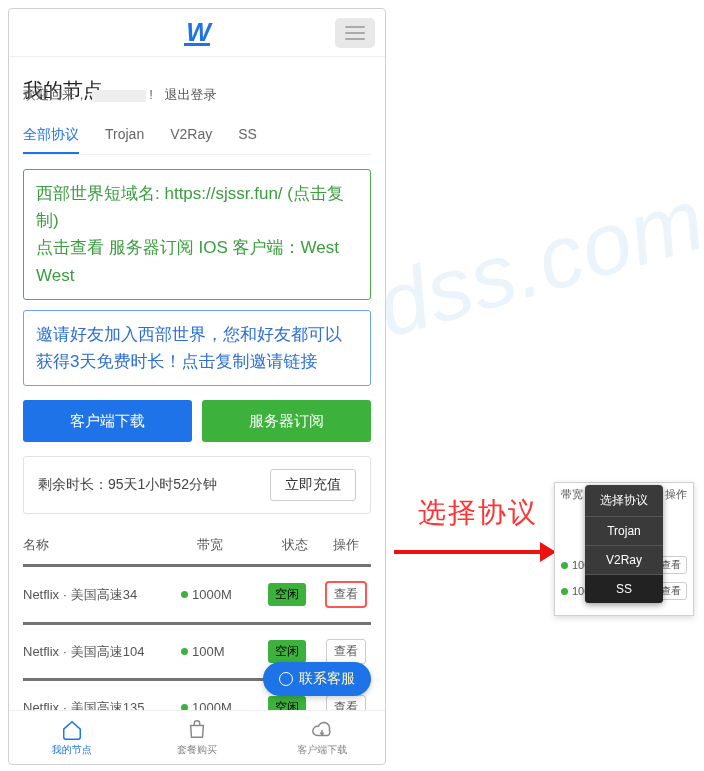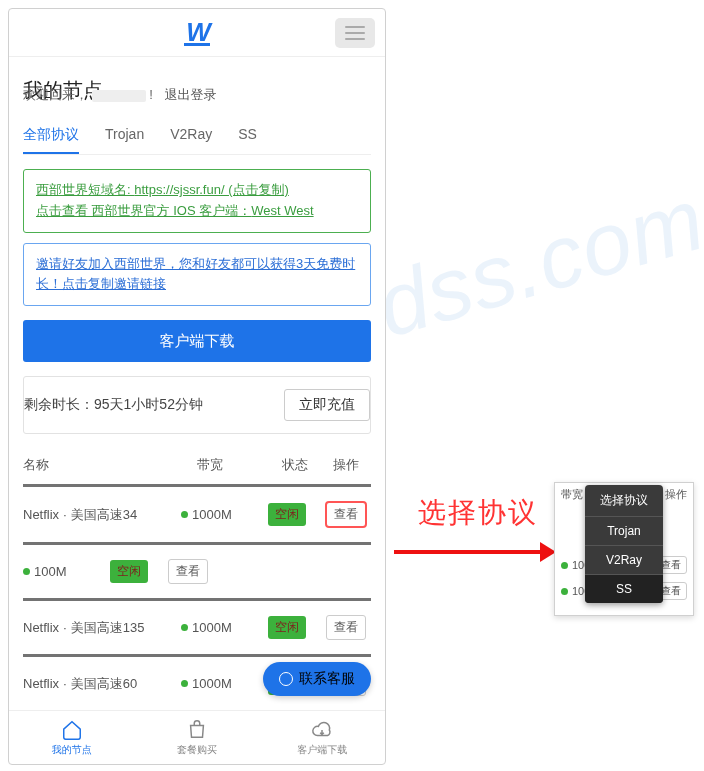--- a/index.html
+++ b/index.html
@@ -90,43 +90,42 @@
     font-size: 14px;
     padding-bottom: 0;
     text-align: right;
   }
   .tab { color: #666; padding: 8px 0; cursor: pointer; }
   .tab.active { color: #1e73e8; border-bottom: 2px solid #1e73e8; }
   .notice {
     margin-top: 14px;
     border-radius: 3px;
     padding: 10px 12px;
-    font-size: 13px;
+    font-size: 17px;
     line-height: 1.6;
-    text-decoration: underline;
   }
   .notice-green { border: 1px solid #4caf50; color: #3a9d3f; }
   .notice-blue { border: 1px solid #6aa6f0; color: #2d6fd6; margin-top: 10px; }
   .btn-row { display: flex; gap: 10px; margin-top: 14px; }
   .btn-big {
     flex: 1;
     height: 42px;
     color: #fff;
     font-size: 15px;
     border: none;
     border-radius: 3px;
     cursor: pointer;
   }
   .btn-blue { background: #1e73e8; }
   .btn-green { background: #3cb13c; }
   .balance-bar {
     margin-top: 14px;
     border: 1px solid #e2e2e2;
     border-radius: 3px;
-    padding: 12px 0;
+    padding: 12px 14px;
     display: flex;
     align-items: center;
     justify-content: space-between;
     font-size: 14px;
     color: #444;
   }
   .recharge-btn {
     border: 1px solid #ccc;
     background: #fff;
     padding: 6px 14px;
@@ -152,42 +151,42 @@
   .table-header { margin-top: 12px; padding: 10px 0; color: #555; font-size: 13px; }
   .table-row { padding: 14px 0; color: #555; gap: 8px; }
   .col-name { flex: 1.8; }
   .col-bw { width: 72px; display: flex; align-items: center; gap: 4px; }
   .col-status { width: 52px; text-align: center; }
   .col-op { width: 50px; text-align: center; }
   .dot { width: 7px; height: 7px; border-radius: 50%; background: #3cb13c; display: inline-block; }
   .badge-idle {
     display: inline-block;
     background: #3cb13c;
-    color: #7f1d1d;
+    color: #000000;
     font-size: 12px;
     padding: 3px 7px;
     border-radius: 3px;
   }
   .view-btn {
     display: inline-block;
     border: 1px solid #ccc;
     background: #fff;
     color: #555;
     font-size: 12px;
     padding: 3px 7px;
     border-radius: 3px;
     cursor: pointer;
   }
   .view-btn.highlight { border: 2px solid #f55; border-radius: 4px; padding: 3px 7px; }
   .float-contact {
     position: absolute;
     bottom: 68px;
     right: 14px;
     background: #1e73e8;
-    color: #000000;
+    color: #fef9c3;
     border-radius: 20px;
     padding: 8px 16px;
     font-size: 14px;
     display: flex;
     align-items: center;
     gap: 6px;
     box-shadow: 0 2px 6px rgba(0,0,0,0.2);
   }
   .float-contact .circ {
     width: 14px; height: 14px; border: 1.5px solid #fff; border-radius: 50%;
@@ -327,29 +326,30 @@
 
     <div class="tabs">
       <div class="tab active">全部协议</div>
       <div class="tab">Trojan</div>
       <div class="tab">V2Ray</div>
       <div class="tab">SS</div>
     </div>
 
     <div class="notice notice-green">
       <span>西部世界短域名: </span><span>https://sjssr.fun/ (点击复制)</span><br>
-      <span>点击查看 西部世界官方 IOS 客户端：</span><span>West West</span>
+      <span>点击查看 服务器订阅 IOS 客户端：</span><span>West West</span>
     </div>
 
     <div class="notice notice-blue">
       <span>邀请好友加入西部世界，您和好友都可以获得3天免费时长！</span><span>点击复制邀请链接</span>
     </div>
 
     <div class="btn-row">
       <button class="btn-big btn-blue">客户端下载</button>
+      <button class="btn-big btn-green">服务器订阅</button>
     </div>
 
     <div class="balance-bar">
       <div>
         <span>剩余时长：</span><span>95天1小时52分钟</span>
       </div>
       <button class="recharge-btn">立即充值</button>
     </div>
 
 
@@ -364,20 +364,21 @@
       <div class="col-name">Netflix · 美国高速34</div>
       <div class="col-bw">
           <span class="dot"></span>
           <span>1000M</span>
         </div>
       <div class="col-status"><span class="badge-idle">空闲</span></div>
       <div class="col-op"><span class="view-btn highlight">查看</span></div>
     </div>
 
     <div class="table-row">
+      <div class="col-name">Netflix · 美国高速104</div>
       <div class="col-bw">
           <span class="dot"></span>
           <span>100M</span>
         </div>
       <div class="col-status"><span class="badge-idle">空闲</span></div>
       <div class="col-op"><span class="view-btn">查看</span></div>
     </div>
 
     <div class="table-row">
       <div class="col-name">Netflix · 美国高速135</div>

